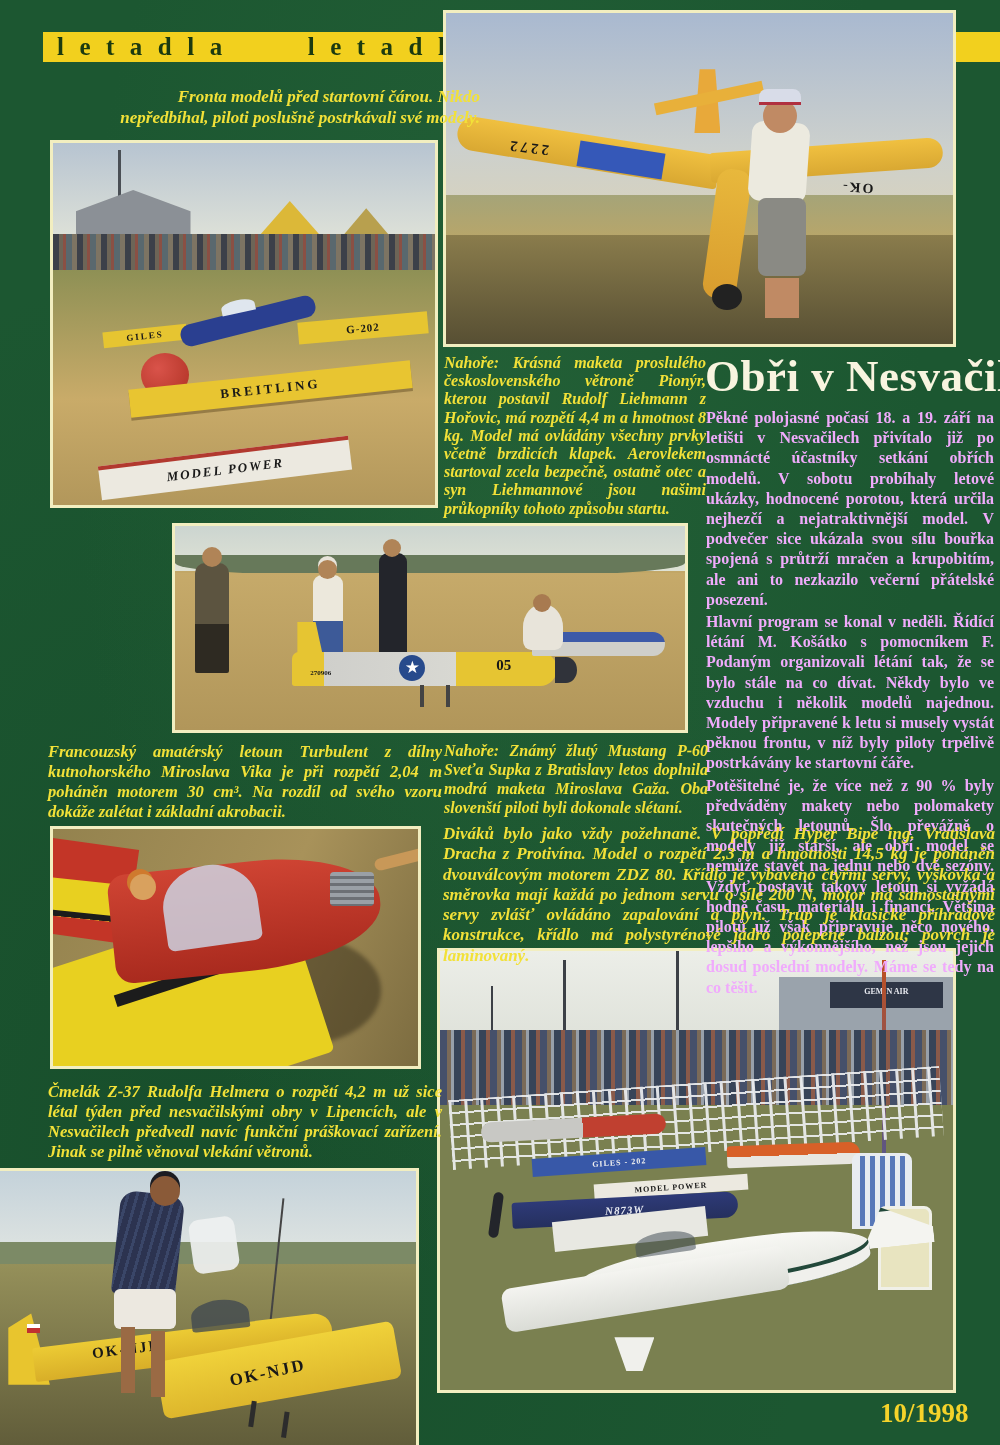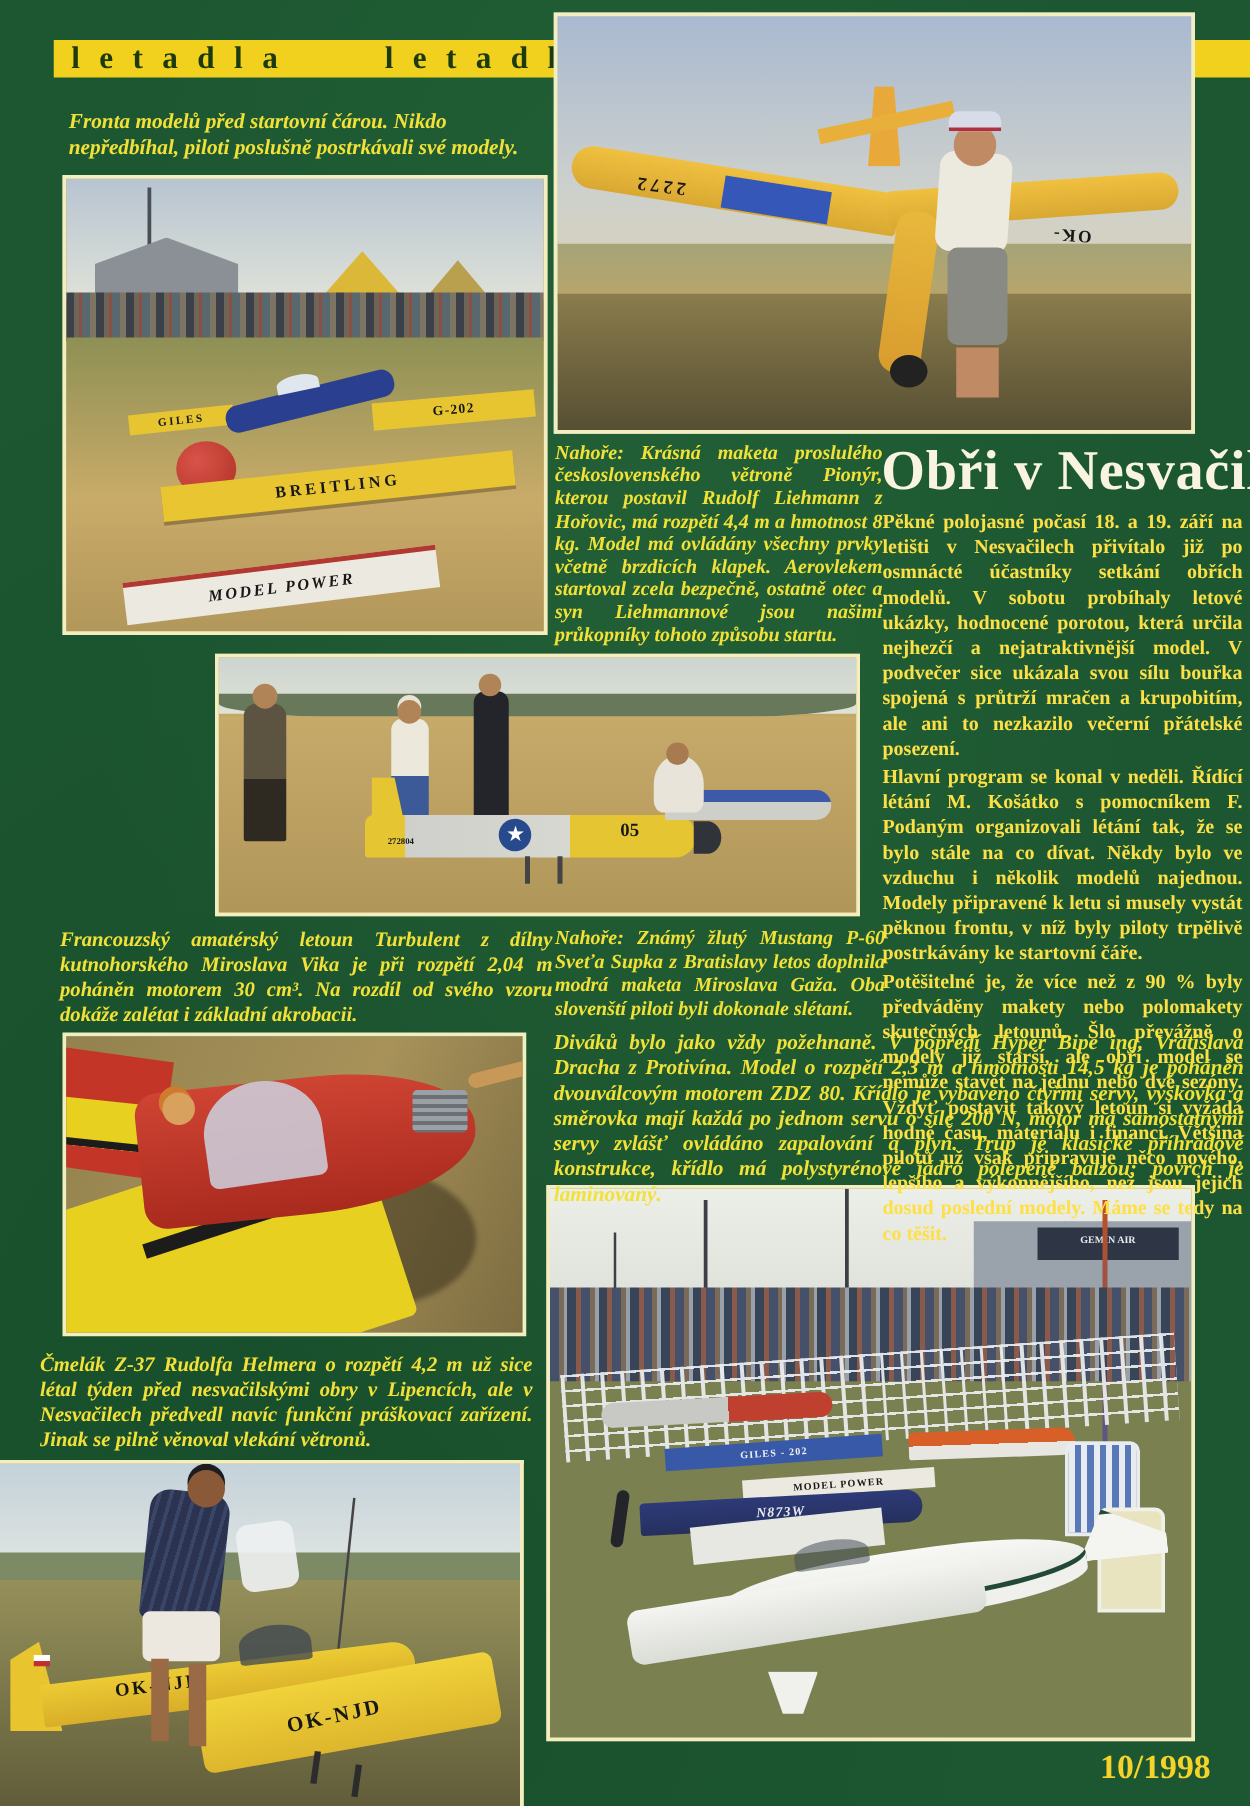--- a/index.html
+++ b/index.html
@@ -9,25 +9,25 @@
                         radial-gradient(ellipse at 20% 80%, rgba(20,70,38,.5), rgba(0,0,0,0) 55%);
        font-family:"Liberation Serif","DejaVu Serif",serif;}
   .abs{position:absolute;}
   
   .band{left:43px;top:32px;width:957px;height:30px;background:#f2d01e;z-index:1;
         display:flex;align-items:center;padding-left:14px;box-sizing:border-box;}
   .band span{font-weight:bold;font-size:25px;color:#1b3a10;letter-spacing:0.62em;white-space:nowrap;}
   .band .w2{margin-left:70px;}
   
   .cap{color:#f2e138;font-weight:bold;font-style:italic;font-size:16.5px;line-height:20px;text-align:justify;z-index:3;}
-  .cap-top{font-size:17px;line-height:21px;text-align:left;}
+  .cap-top{font-size:17px;line-height:21px;text-align:right;margin-left:43px;}
   
   .headline{left:705px;top:350px;color:#f8f4df;font-weight:bold;font-size:45px;white-space:nowrap;z-index:3;letter-spacing:.5px;}
   .article{left:706px;top:408px;width:288px;z-index:3;}
-  .article p{margin:0 0 2px 0;color:#fde047;font-weight:bold;font-size:16px;line-height:20.2px;text-align:justify;}
+  .article p{margin:0 0 2px 0;color:#f0abfc;font-weight:bold;font-size:16px;line-height:20.2px;text-align:justify;}
   .footer{left:880px;top:1398px;color:#f5d32a;font-weight:bold;font-size:27px;z-index:3;}
   
   .photo{position:absolute;border:3px solid #f2eec0;overflow:hidden;z-index:2;box-sizing:border-box;}
   .photo .abs{position:absolute;}
   .lbl{font-weight:bold;color:#181818;white-space:nowrap;}
   
   #ph1{left:50px;top:140px;width:388px;height:368px;background:#b9a868;}
   .p1-sky{left:0;top:0;width:100%;height:27%;background:linear-gradient(#b7c4d1,#dfe2d8);}
   .p1-hangar{left:6%;top:13%;width:30%;height:13%;background:#8b9096;clip-path:polygon(0 45%,50% 0,100% 45%,100% 100%,0 100%);}
   .p1-mast{left:17%;top:2%;width:3px;height:24%;background:#4a4f55;}
@@ -216,21 +216,21 @@
       <i></i>
     </div>
   <div class="abs p3-man3">
       <i></i>
     </div>
   <div class="abs p3-tailfin"></div>
   <div class="abs p3-fuse"></div>
   <div class="abs p3-spinner"></div>
   <div class="abs p3-star">★</div>
   <span class="abs lbl p3-num">05</span>
-  <span class="abs lbl p3-serial">272804</span>
+  <span class="abs lbl p3-serial">270906</span>
   <div class="abs p3-gear"></div>
   <div class="abs p3-fuse2"></div>
   <div class="abs p3-man4">
       <i></i>
     </div>
 </div>
 
 <div class="abs cap" style="left:48px;top:742px;width:394px;">Francouzský amatérský letoun Turbulent z dílny kutnohorského Miroslava Vika je při rozpětí 2,04 m poháněn motorem 30 cm³. Na rozdíl od svého vzoru dokáže zalétat i základní akrobacii.</div>
 
 <div class="abs cap" style="left:444px;top:741px;width:264px;font-size:16px;line-height:19px;">Nahoře: Známý žlutý Mustang P-60 Sveťa Supka z Bratislavy letos doplnila modrá maketa Miroslava Gaža. Oba slovenští piloti byli dokonale slétaní.</div>
@@ -243,21 +243,21 @@
   <div class="abs p4-tailwing"></div>
   <div class="abs p4-wing"></div>
   <div class="abs p4-wingstripe"></div>
   <div class="abs p4-fuse"></div>
   <div class="abs p4-canopy"></div>
   <div class="abs p4-head"></div>
   <div class="abs p4-engine"></div>
   <div class="abs p4-prop"></div>
 </div>
 
-<div class="abs cap" style="left:32px;top:1082px;width:394px;font-style:italic;">Čmelák Z-37 Rudolfa Helmera o rozpětí 4,2 m už sice létal  týden před nesvačilskými obry v Lipencích, ale v Nesvačilech předvedl navíc funkční práškovací zařízení. Jinak se pilně věnoval vlekání větronů.</div>
+<div class="abs cap" style="left:48px;top:1082px;width:394px;font-style:italic;">Čmelák Z-37 Rudolfa Helmera o rozpětí 4,2 m už sice létal  týden před nesvačilskými obry v Lipencích, ale v Nesvačilech předvedl navíc funkční práškovací zařízení. Jinak se pilně věnoval vlekání větronů.</div>
 
 <div class="photo" id="ph5">
   <div class="abs p5-sky"></div>
   <div class="abs p5-hills"></div>
   <div class="abs p5-field"></div>
   <div class="abs p5-antenna"></div>
   <div class="abs p5-tail"></div>
   <div class="abs p5-flag"></div>
   <div class="abs p5-fuse"></div>
   <span class="abs lbl p5-reg1">OK-NJD</span>

